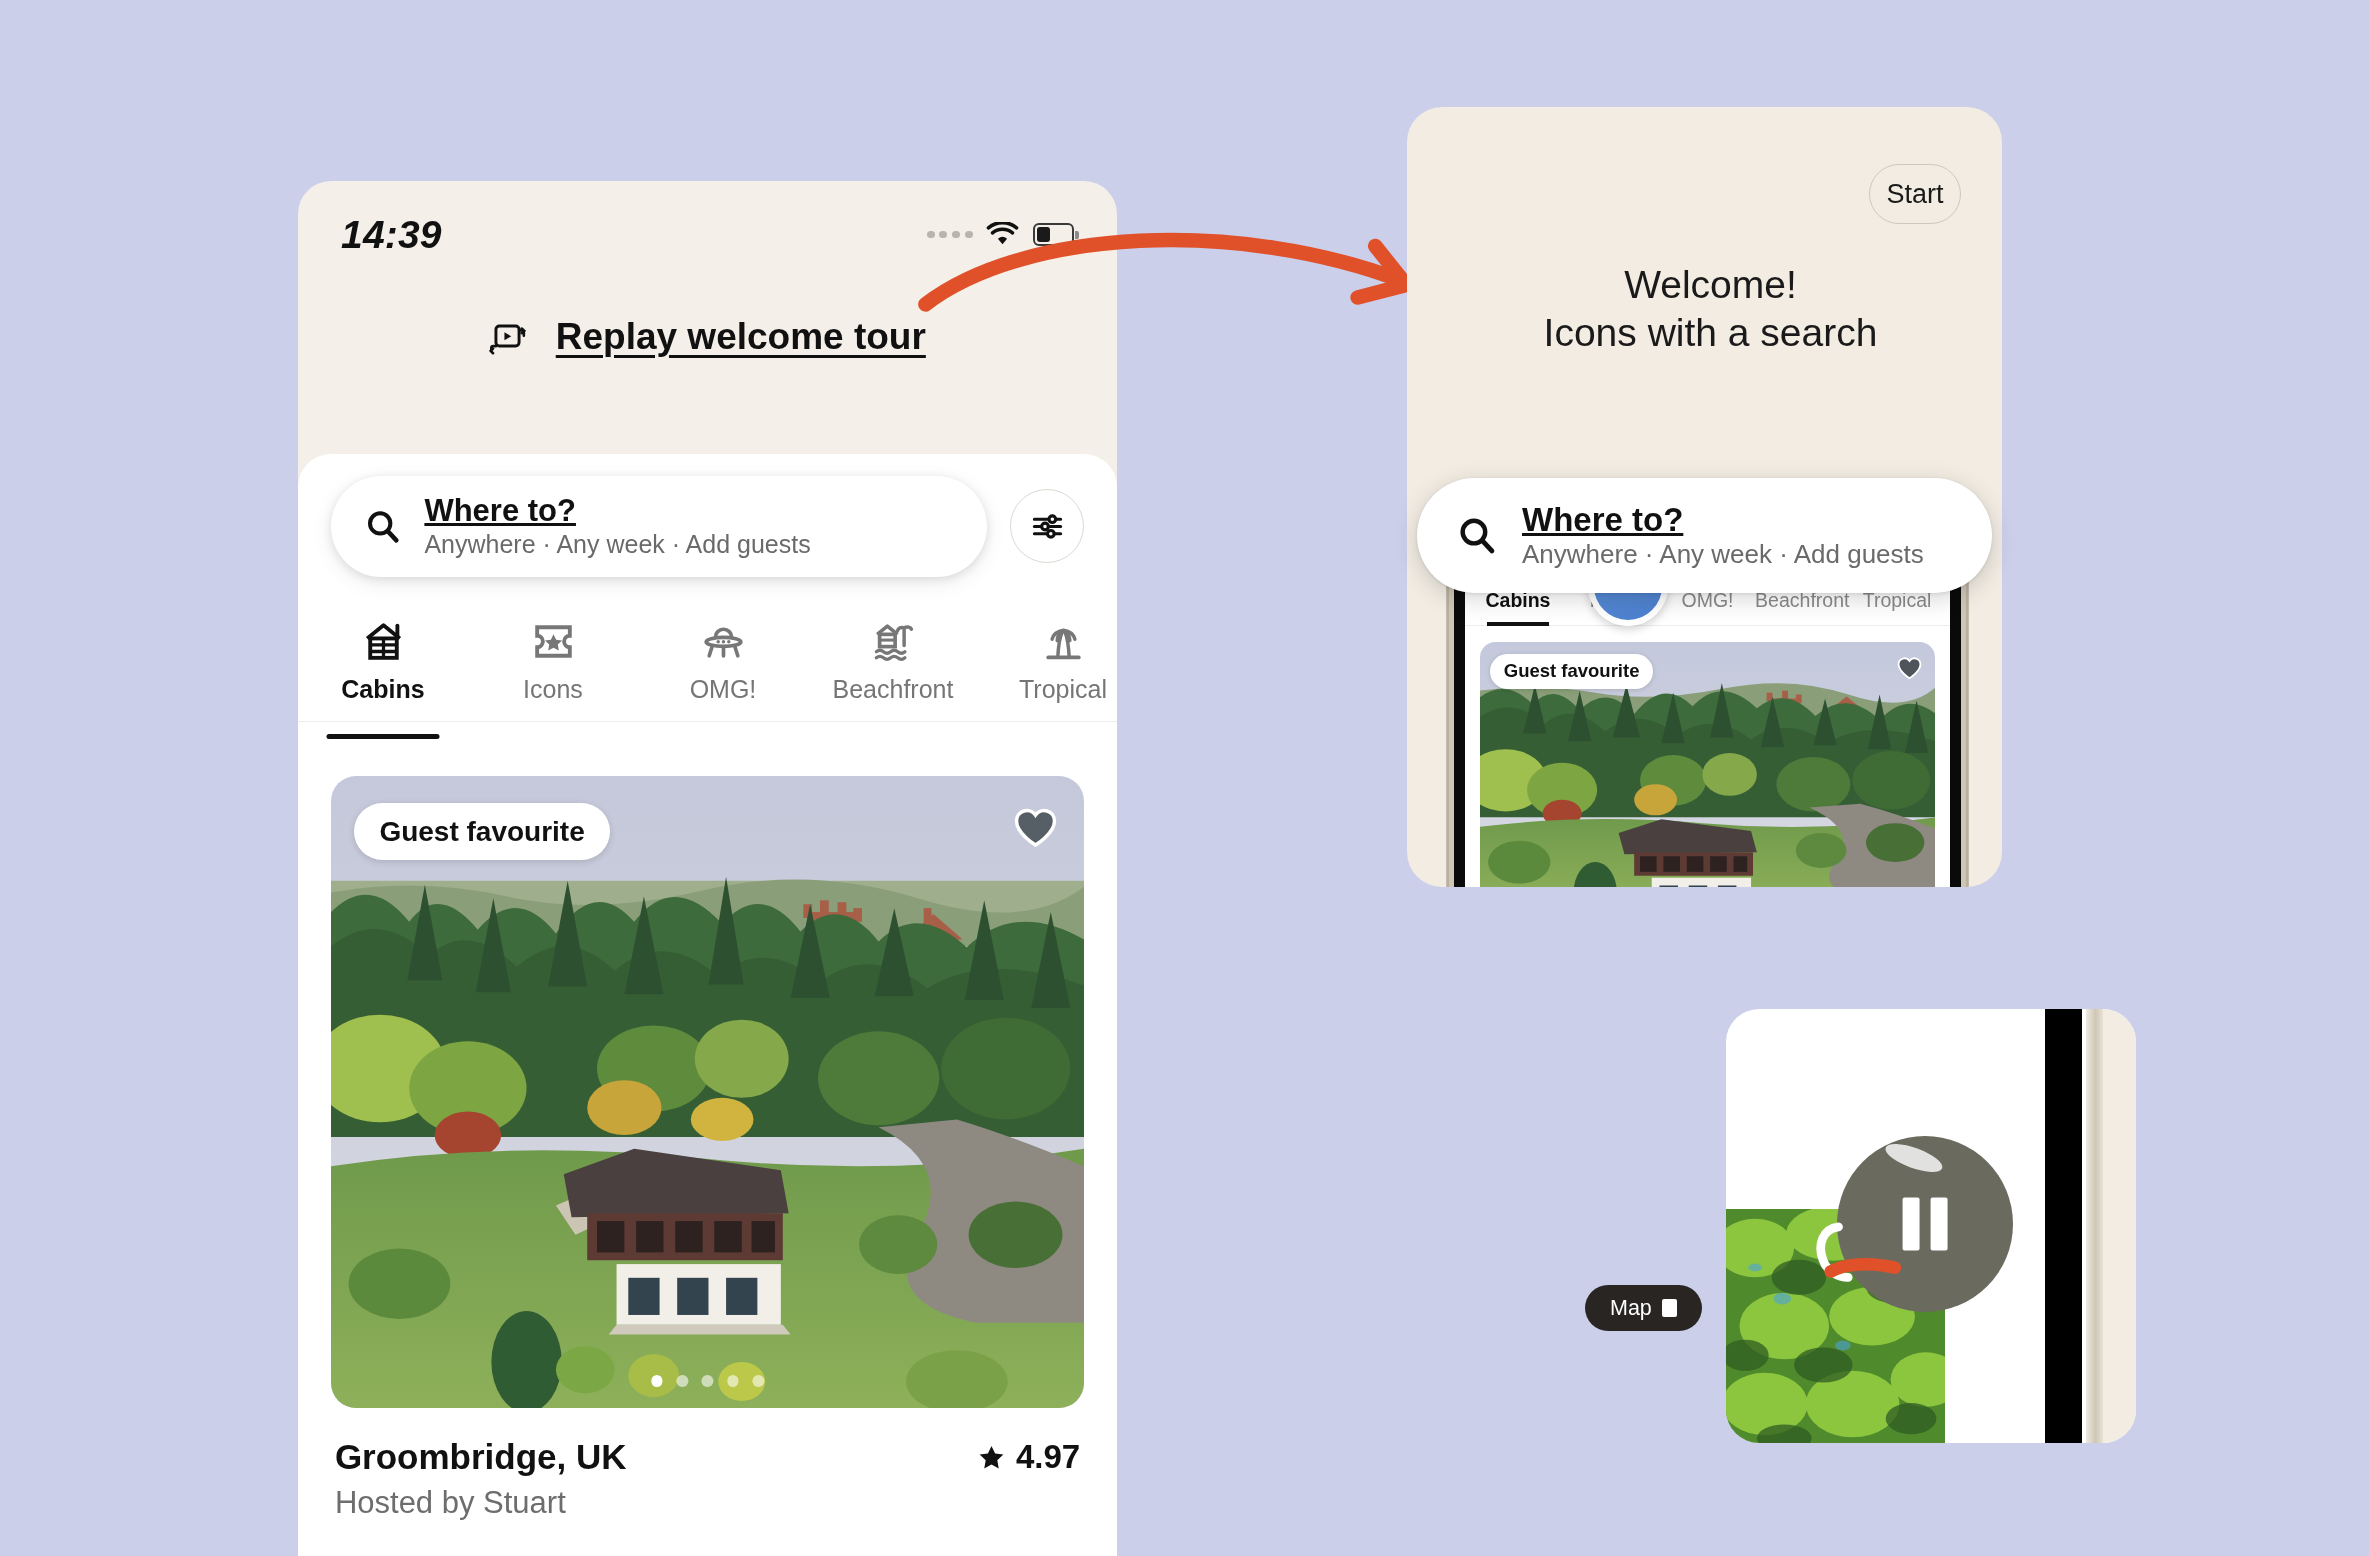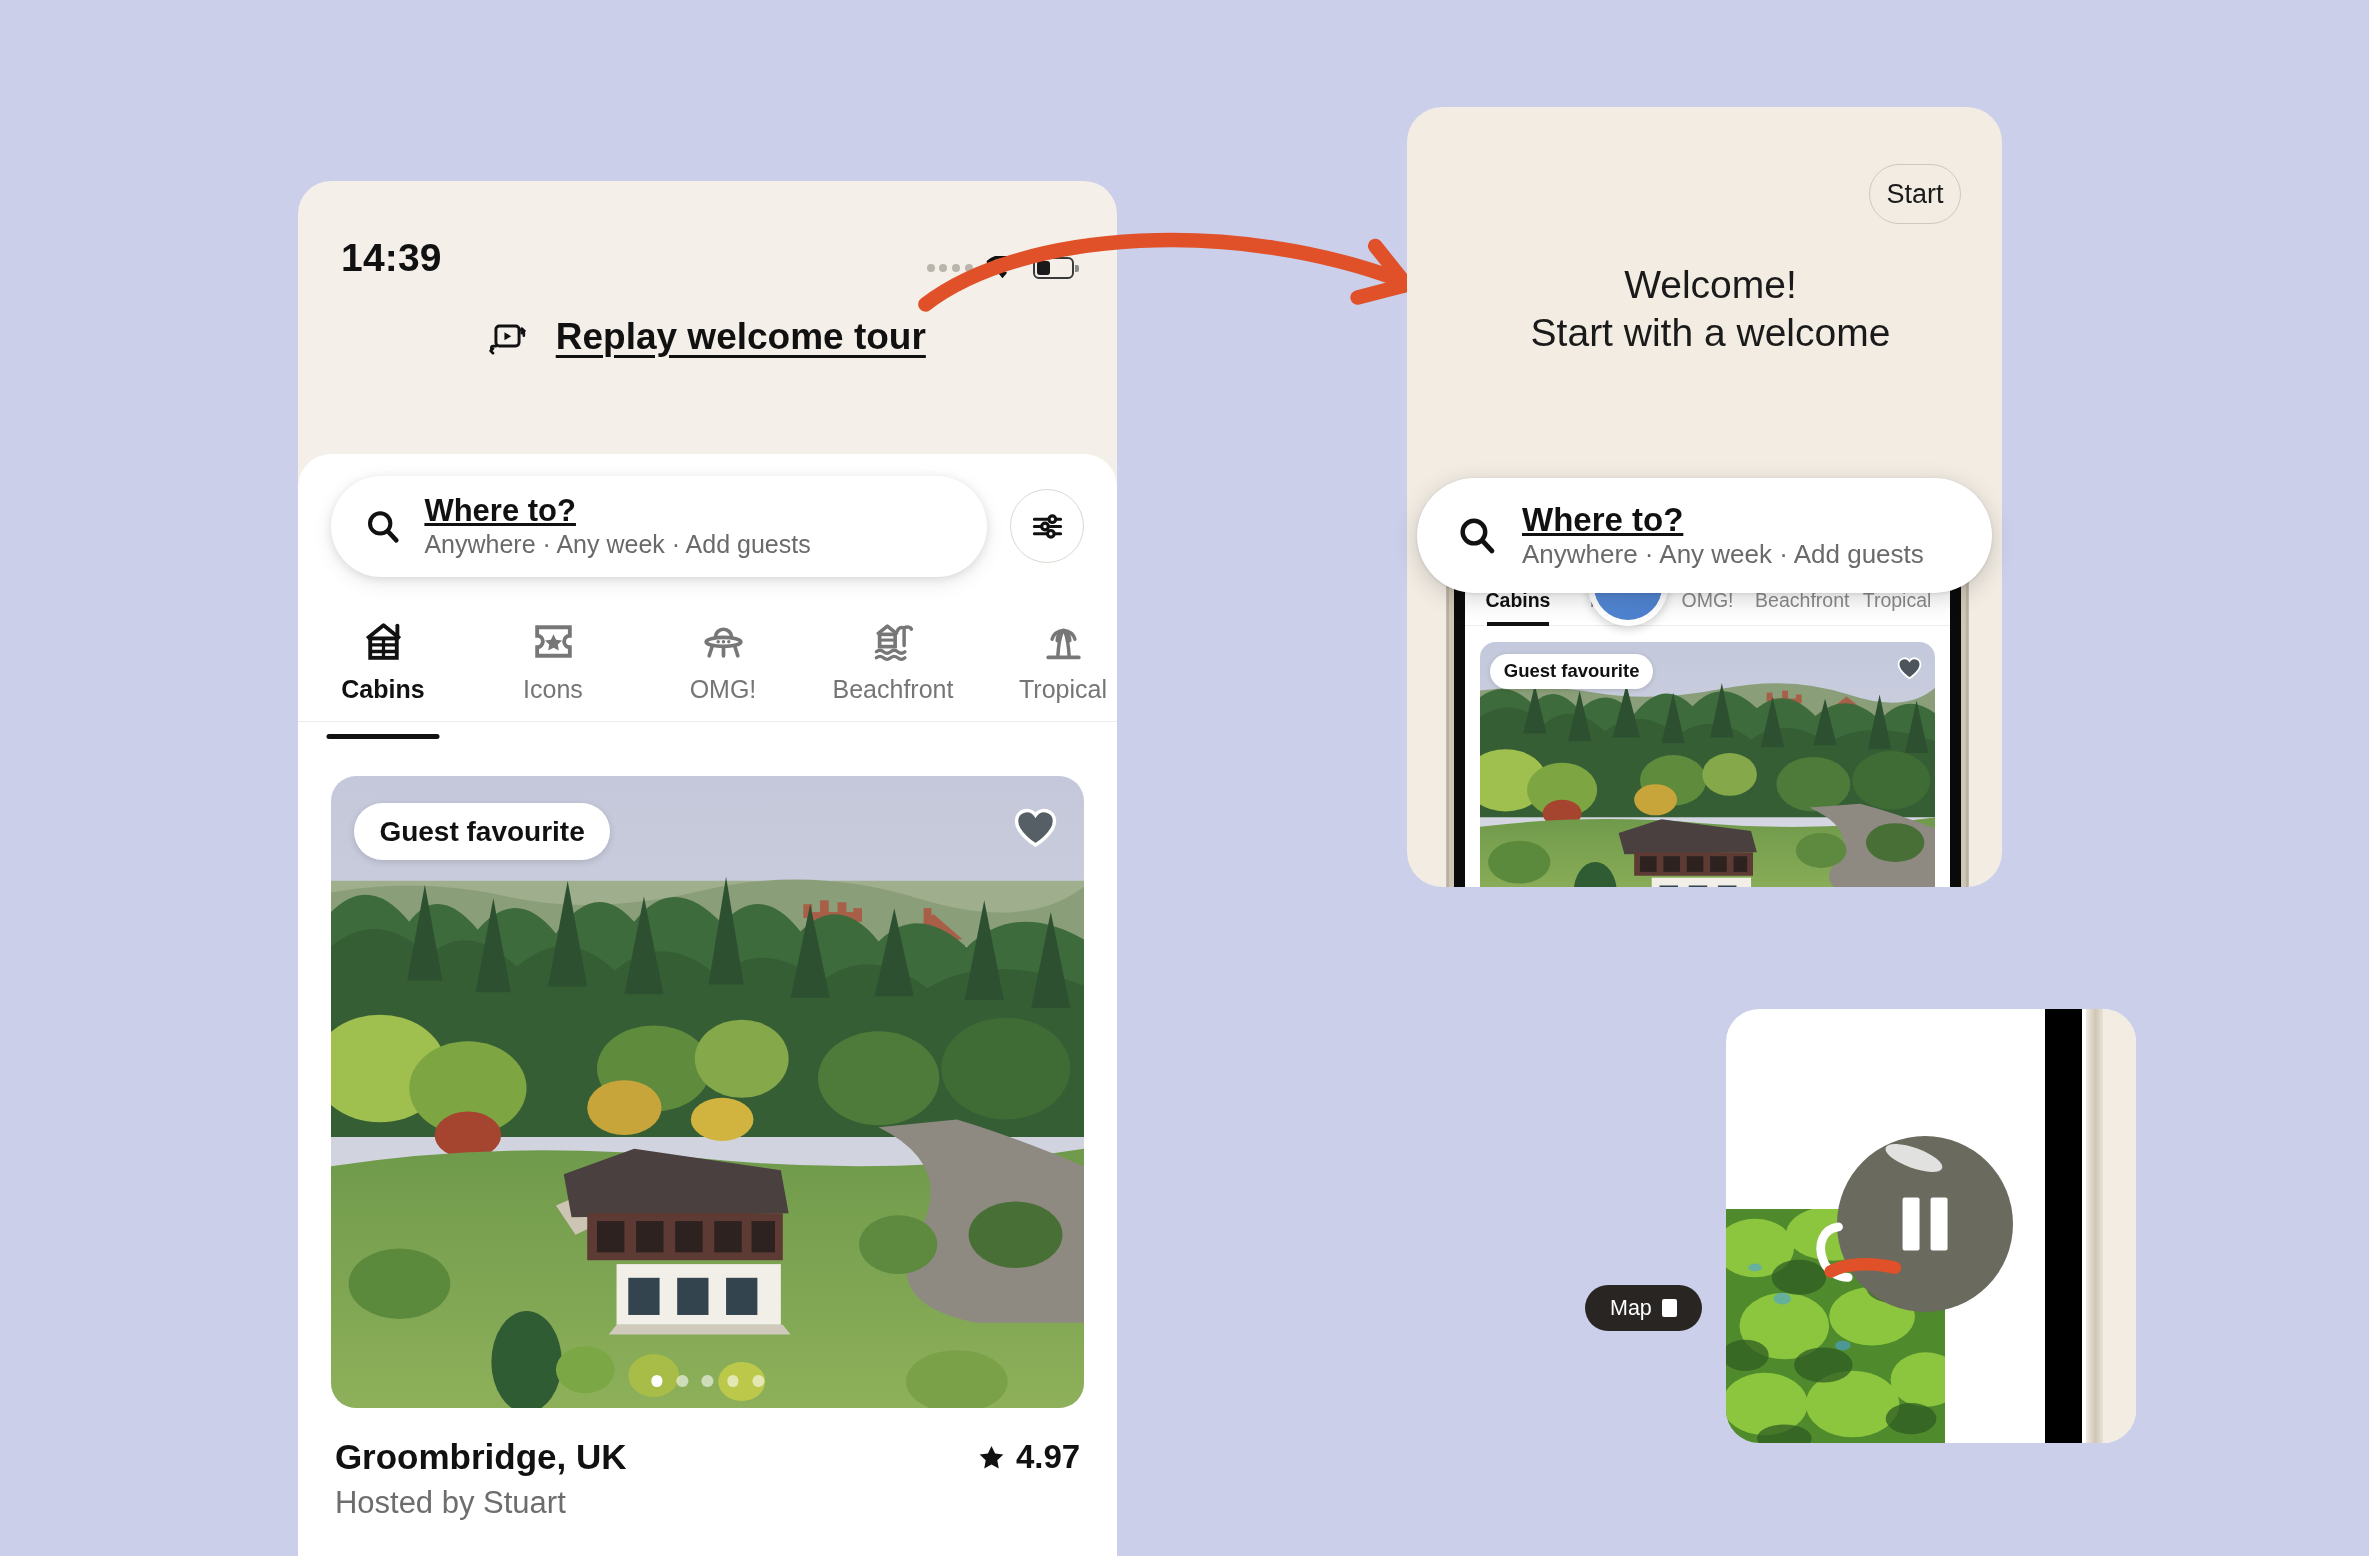--- a/index.html
+++ b/index.html
@@ -14,22 +14,23 @@
   #left-panel {
     position: absolute;
     left: 298px; top: 181px;
     width: 819px; height: 1375px;
     background: #f4efe8;
     border-radius: 33px 33px 0 0;
     overflow: hidden;
   }
   #left-statusbar {
     position: absolute; top: 0; left: 0; width: 100%; height: 107px;
-    display: flex; align-items: flex-end; justify-content: space-between;
-    padding: 8px 43px;
+    display: flex; align-items: center; justify-content: space-between;
+    padding: 0 43px;
+    font-style: italic;
   }
   #left-clock { font-size: 39px; font-weight: 700; color: #111; letter-spacing: 0.2px; }
   #left-status-icons { display: flex; align-items: center; gap: 13.7px; }
   .sig-dots { display: flex; gap: 4.9px; align-items: center; }
   .sig-dots i { width: 7.8px; height: 7.8px; border-radius: 50%; background: #b9b4ac; display: block; }
   .wifi-ico { width: 33px; height: 24.4px; display: block; }
   .batt-ico { width: 41px; height: 22.4px; border: 2.9px solid #3a3a3a; border-radius: 5.9px; position: relative; }
   .batt-ico::after { content: ''; position: absolute; right: -6.8px; top: 5.9px; width: 3.9px; height: 7.8px; background: #8b8b8b; border-radius: 0 2px 2px 0; }
   .batt-fill { position: absolute; left: 2px; top: 2px; bottom: 2px; width: 34%; background: #1a1a1a; border-radius: 2.9px; }
 
@@ -459,21 +460,21 @@
 
 <svg id="arrow" viewBox="0 0 540 150">
   <path d="M8 100 C110 22 330 12 498 76" fill="none" stroke="#e0512a" stroke-width="15" stroke-linecap="round"></path>
   <path d="M470 40 L502 80 L452 93" fill="none" stroke="#e0512a" stroke-width="15" stroke-linecap="round" stroke-linejoin="round"></path>
 </svg>
 
 <div id="right-panel">
   <div id="skip-btn">Start</div>
   <div id="welcome-block">
     <div id="welcome-line1">Welcome!</div>
-    <div id="welcome-line2">Start with a welcome</div>
+    <div id="welcome-line2">Icons with a search</div>
   </div>
 
   <div id="phone-frame">
     <div id="phone-screen">
       <div id="ph-statusbar">
         <div id="ph-clock">9:41</div>
         <div id="ph-notch"></div>
         <div id="ph-right-icons">
           <span class="cell-bars">
             <i style="height:6.8px"></i>

